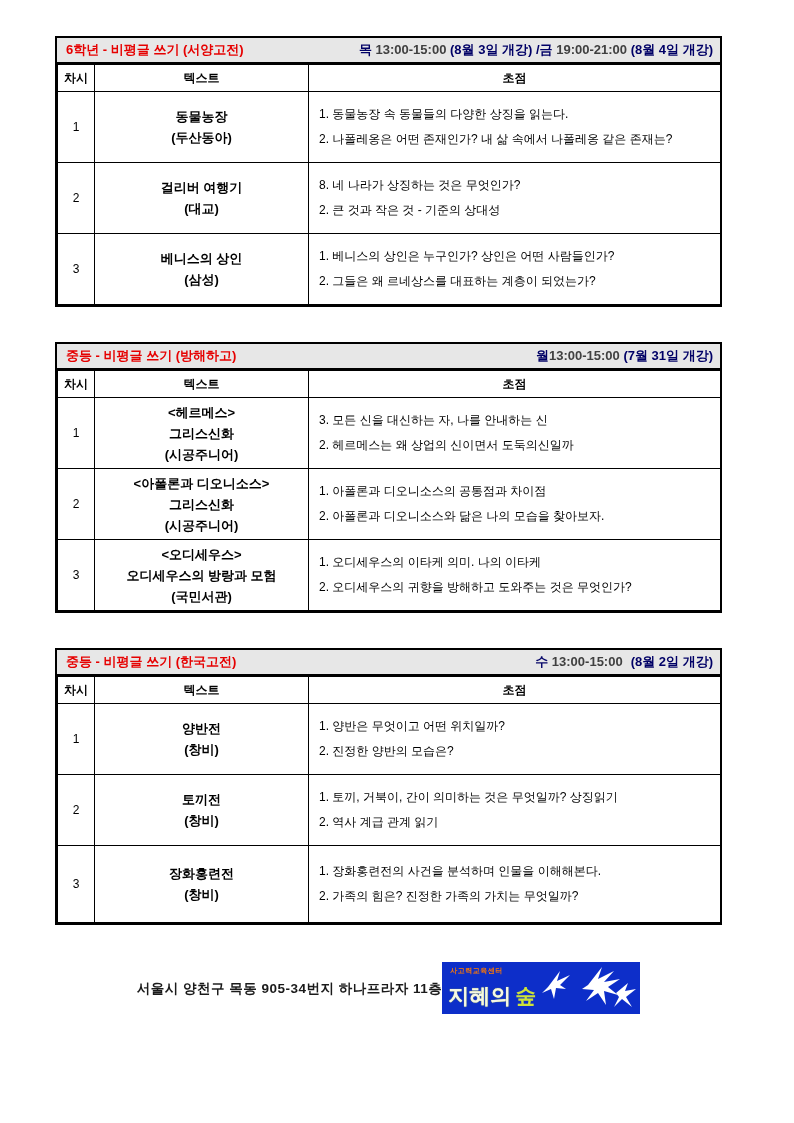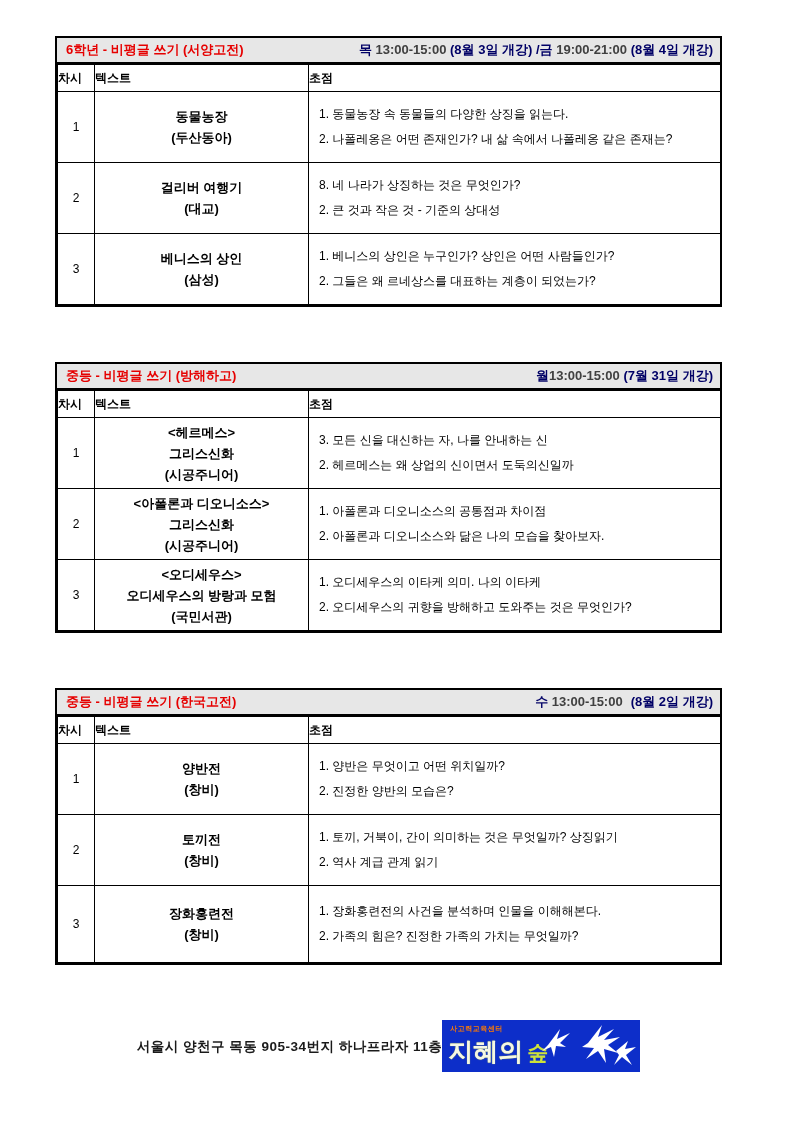--- a/index.html
+++ b/index.html
@@ -10,21 +10,21 @@
     color: #000000;
   }
   .page {
     width: 794px; height: 1123px;
     padding: 36px 0 0 55px;
     position: relative;
   }
   .course-table {
     width: 667px;
     border: 2px solid #000000;
-    margin-bottom: 55px;
+    margin-bottom: 35px;
   }
   .title-row {
     display: flex;
     justify-content: space-between;
     align-items: center;
     background: #e7e7e7;
     height: 26px;
     padding: 0 7px 0 9px;
     border-bottom: 2px solid #000000;
     white-space: nowrap;
@@ -48,21 +48,21 @@
     table-layout: fixed;
   }
   col.c-session { width: 37px; }
   col.c-text    { width: 214px; }
   col.c-focus   { width: 412px; }
   th, td { border: 1px solid #000000; }
   thead th {
     height: 27px;
     font-size: 12px;
     font-weight: bold;
-    text-align: left;
+    text-align: center;
     background: #ffffff;
   }
   tbody td { height: 71px; }
   td.session {
     text-align: center;
     font-size: 12px;
     vertical-align: middle;
   }
   td.text-cell {
     text-align: center;
@@ -109,21 +109,21 @@
     letter-spacing: 0.5px;
   }
   .logo-main {
     position: absolute;
     bottom: 4px; left: 6px;
     display: flex;
     align-items: baseline;
     gap: 4px;
   }
   .logo-name1 {
-    font-size: 25px;
+    font-size: 21px;
     font-weight: bold;
     color: #f5f7e6;
     text-shadow: 0 0 1px #cde23a;
   }
   .logo-name2 {
     font-size: 21px;
     font-weight: bold;
     color: #cde23a;
   }
   .birds {

